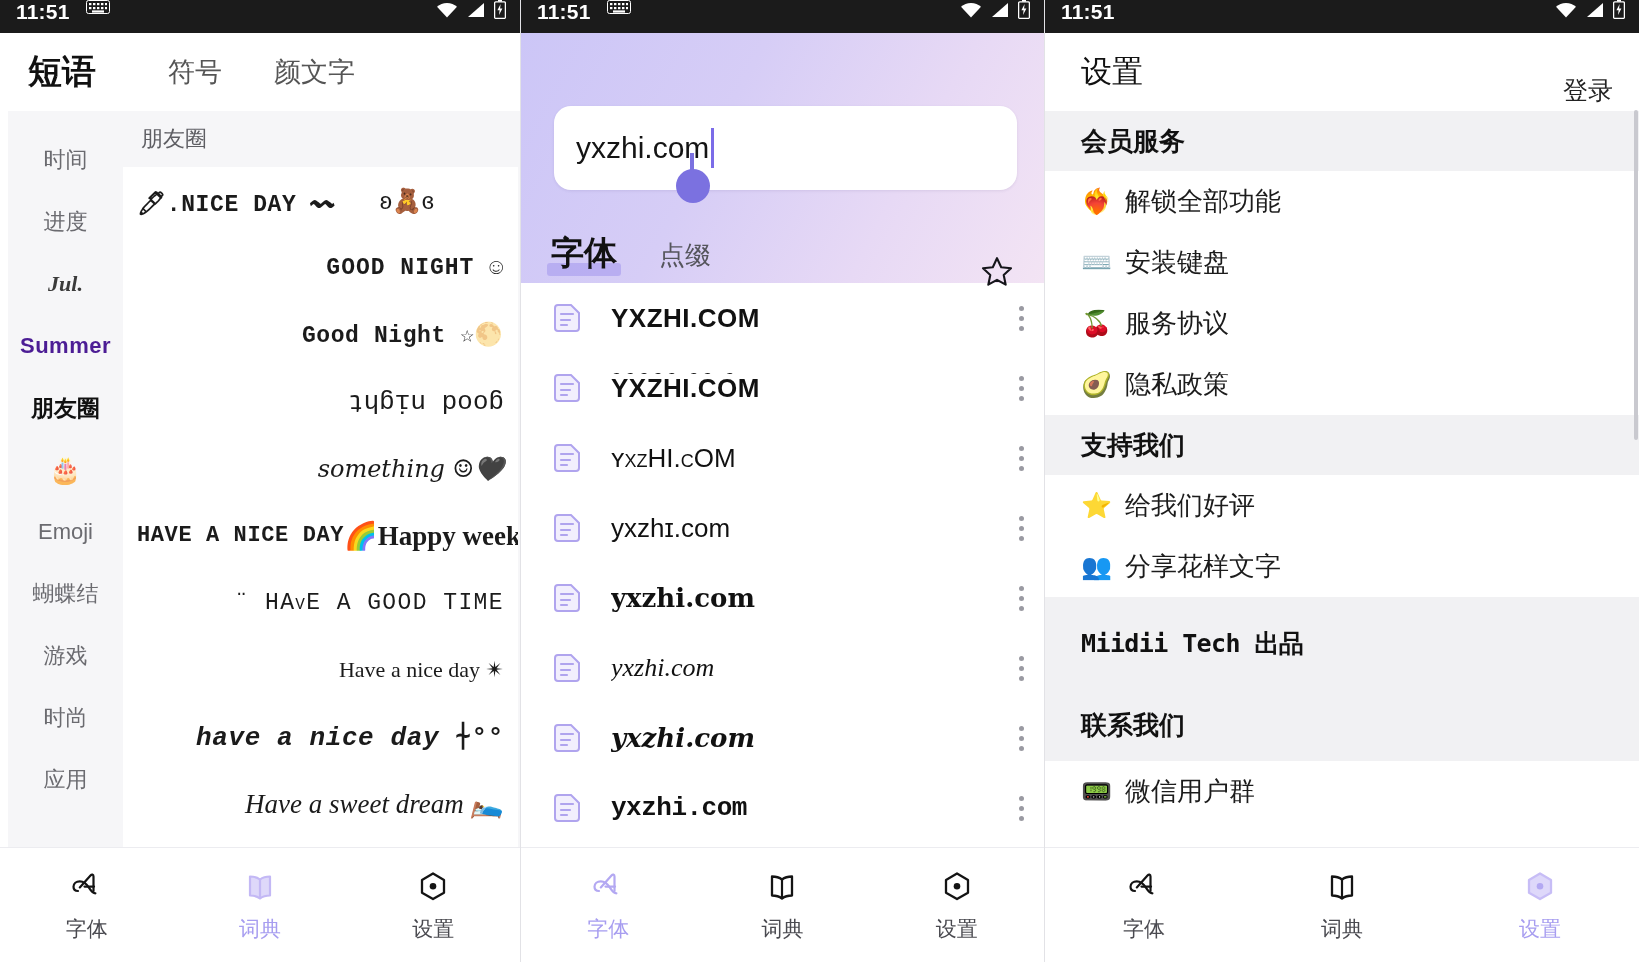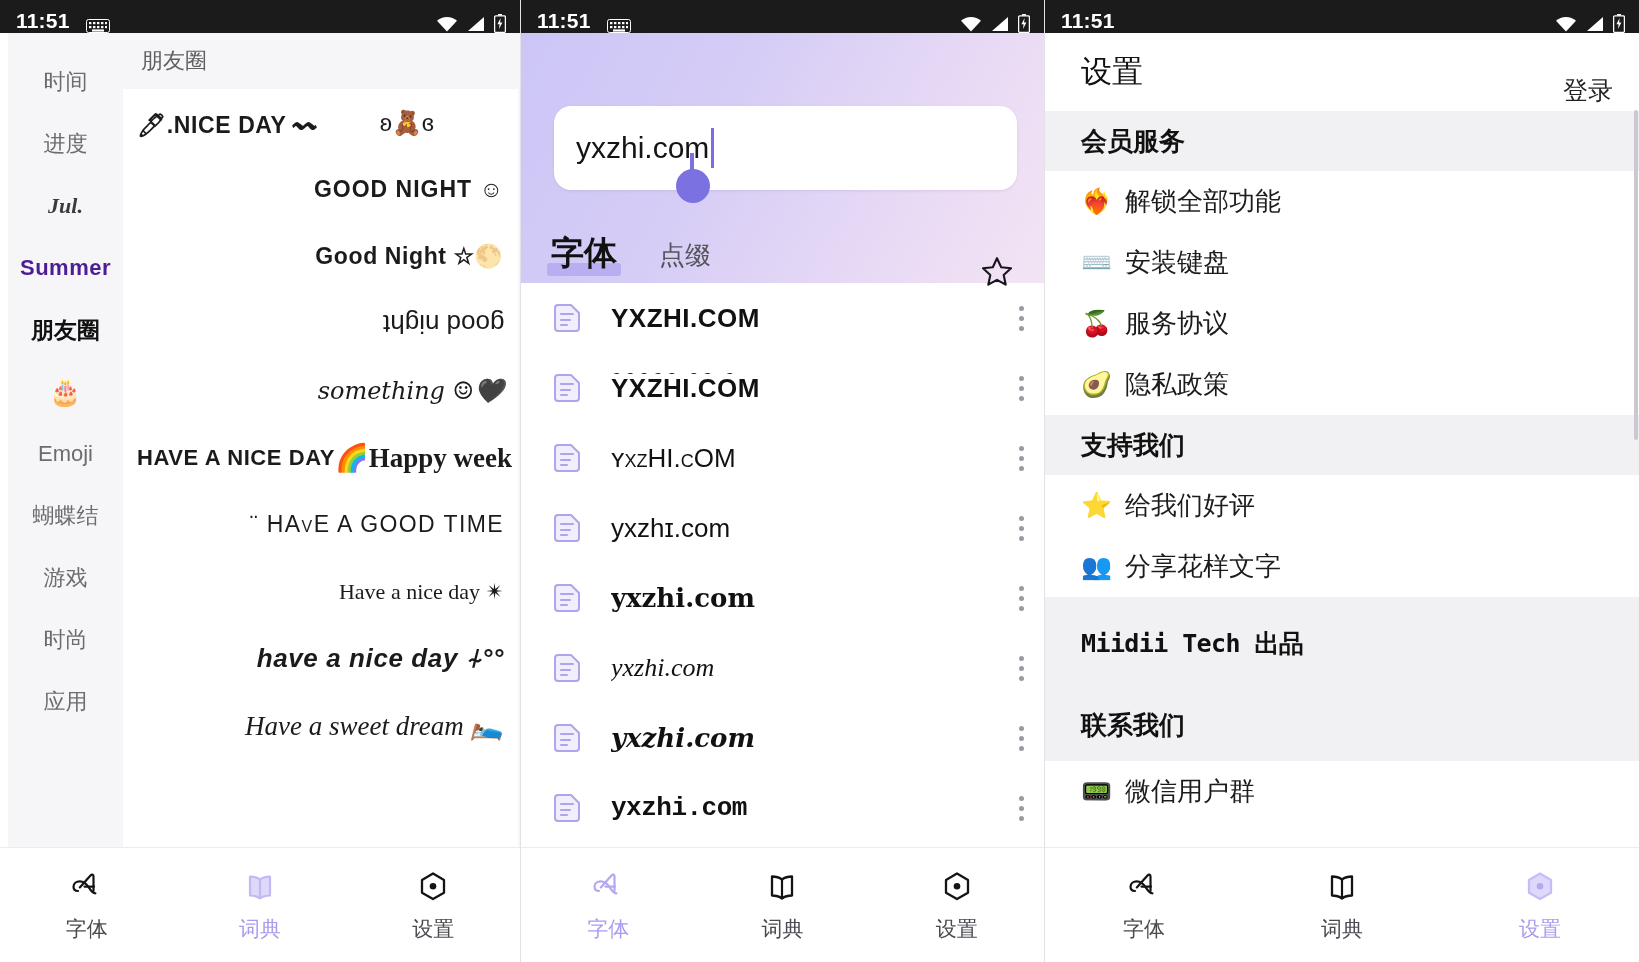--- a/index.html
+++ b/index.html
@@ -13,21 +13,21 @@
 
   
   .panel { position: relative; height: 962px; background: #fff; display: flex; flex-direction: column; }
   .panel-left   { width: 521px; border-right: 1px solid #e2e2e6; }
   .panel-mid    { width: 524px; border-right: 1px solid #e2e2e6; }
   .panel-right  { width: 594px; }
 
   
   .statusbar {
     height: 33px; background: #1b1b1b; color: #fff;
-    display: flex; align-items: flex-end; padding: 0 14px 0 16px;
+    display: flex; align-items: flex-start; padding: 0 14px 0 16px;
     flex: 0 0 33px; font-size: 20px; font-weight: bold;
     letter-spacing: .2px;
   }
   .sb-time { font-size: 21px; font-weight: bold; }
   .sb-kbd { margin-left: 16px; display: flex; align-items: center; }
   .sb-right { margin-left: auto; display: flex; align-items: center; gap: 8px; }
   .ic-wifi { width: 22px; height: 16px; }
   .ic-sig  { width: 20px; height: 16px; }
   .ic-bat  { width: 12px; height: 19px; }
   .ic-kbd  { width: 24px; height: 14px; }
@@ -66,21 +66,21 @@
     flex: 1 1 auto; background: #fff; margin: 0 2px 0 0; overflow: hidden;
     display: flex; flex-direction: column;
   }
   .l-row {
     min-height: 67px; display: flex; align-items: center; justify-content: flex-end;
     padding: 4px 14px; font-size: 21px; color: #1b1b1b; white-space: nowrap; overflow: hidden;
   }
   .l-row.two { justify-content: space-between; }
   .l-row .cell { display: flex; align-items: center; gap: 6px; }
   .f-b    { font-weight: bold; letter-spacing: .6px; }
-  .f-sans { font-family: Liberation Sans, sans-serif; }
+  .f-sans { font-family: Liberation Mono, monospace; }
   .f-serif{ font-family: "Liberation Serif", serif; }
   .f-flip { display: inline-block; transform: scaleY(-1) scaleX(-1); }
   .f-ital { font-style: italic; }
   .f-script { font-family: "DejaVu Serif", serif; font-style: italic; }
   .f-small-caps { font-variant: small-caps; }
 
   
   .m-hero {
     flex: 0 0 250px; height: 250px; position: relative;
     background: linear-gradient(118deg, #ccc6f7 0%, #d6cdf6 38%, #e7d9f5 70%, #f3e4f4 100%);
@@ -201,20 +201,31 @@
             <path d="M18 1v14H2z" fill="#fff"></path>
           </svg>
         <svg class="ic-bat" viewBox="0 0 12 19">
             <rect x="4" y="0" width="4" height="1.6" fill="#fff"></rect>
             <rect x="0.6" y="1.8" width="10.8" height="16.6" rx="1.2" fill="none" stroke="#fff" stroke-width="1.3"></rect>
             <path d="M6.6 4 3.4 10.2h2.2L5 15l3.4-6.4H6.1z" fill="#fff"></path>
           </svg>
       </span>
     </div>
 
+    <div class="l-tabs">
+      <div class="l-tab active">
+        <span class="hl"></span><span class="txt">短语</span>
+      </div>
+      <div class="l-tab">
+        <span class="txt">符号</span>
+      </div>
+      <div class="l-tab">
+        <span class="txt">颜文字</span>
+      </div>
+    </div>
 
     <div class="l-body">
       <div class="l-side">
         <div class="l-side-item">
             <span>时间</span>
           </div>
         <div class="l-side-item">
             <span>进度</span>
           </div>
         <div class="l-side-item st-serif">

